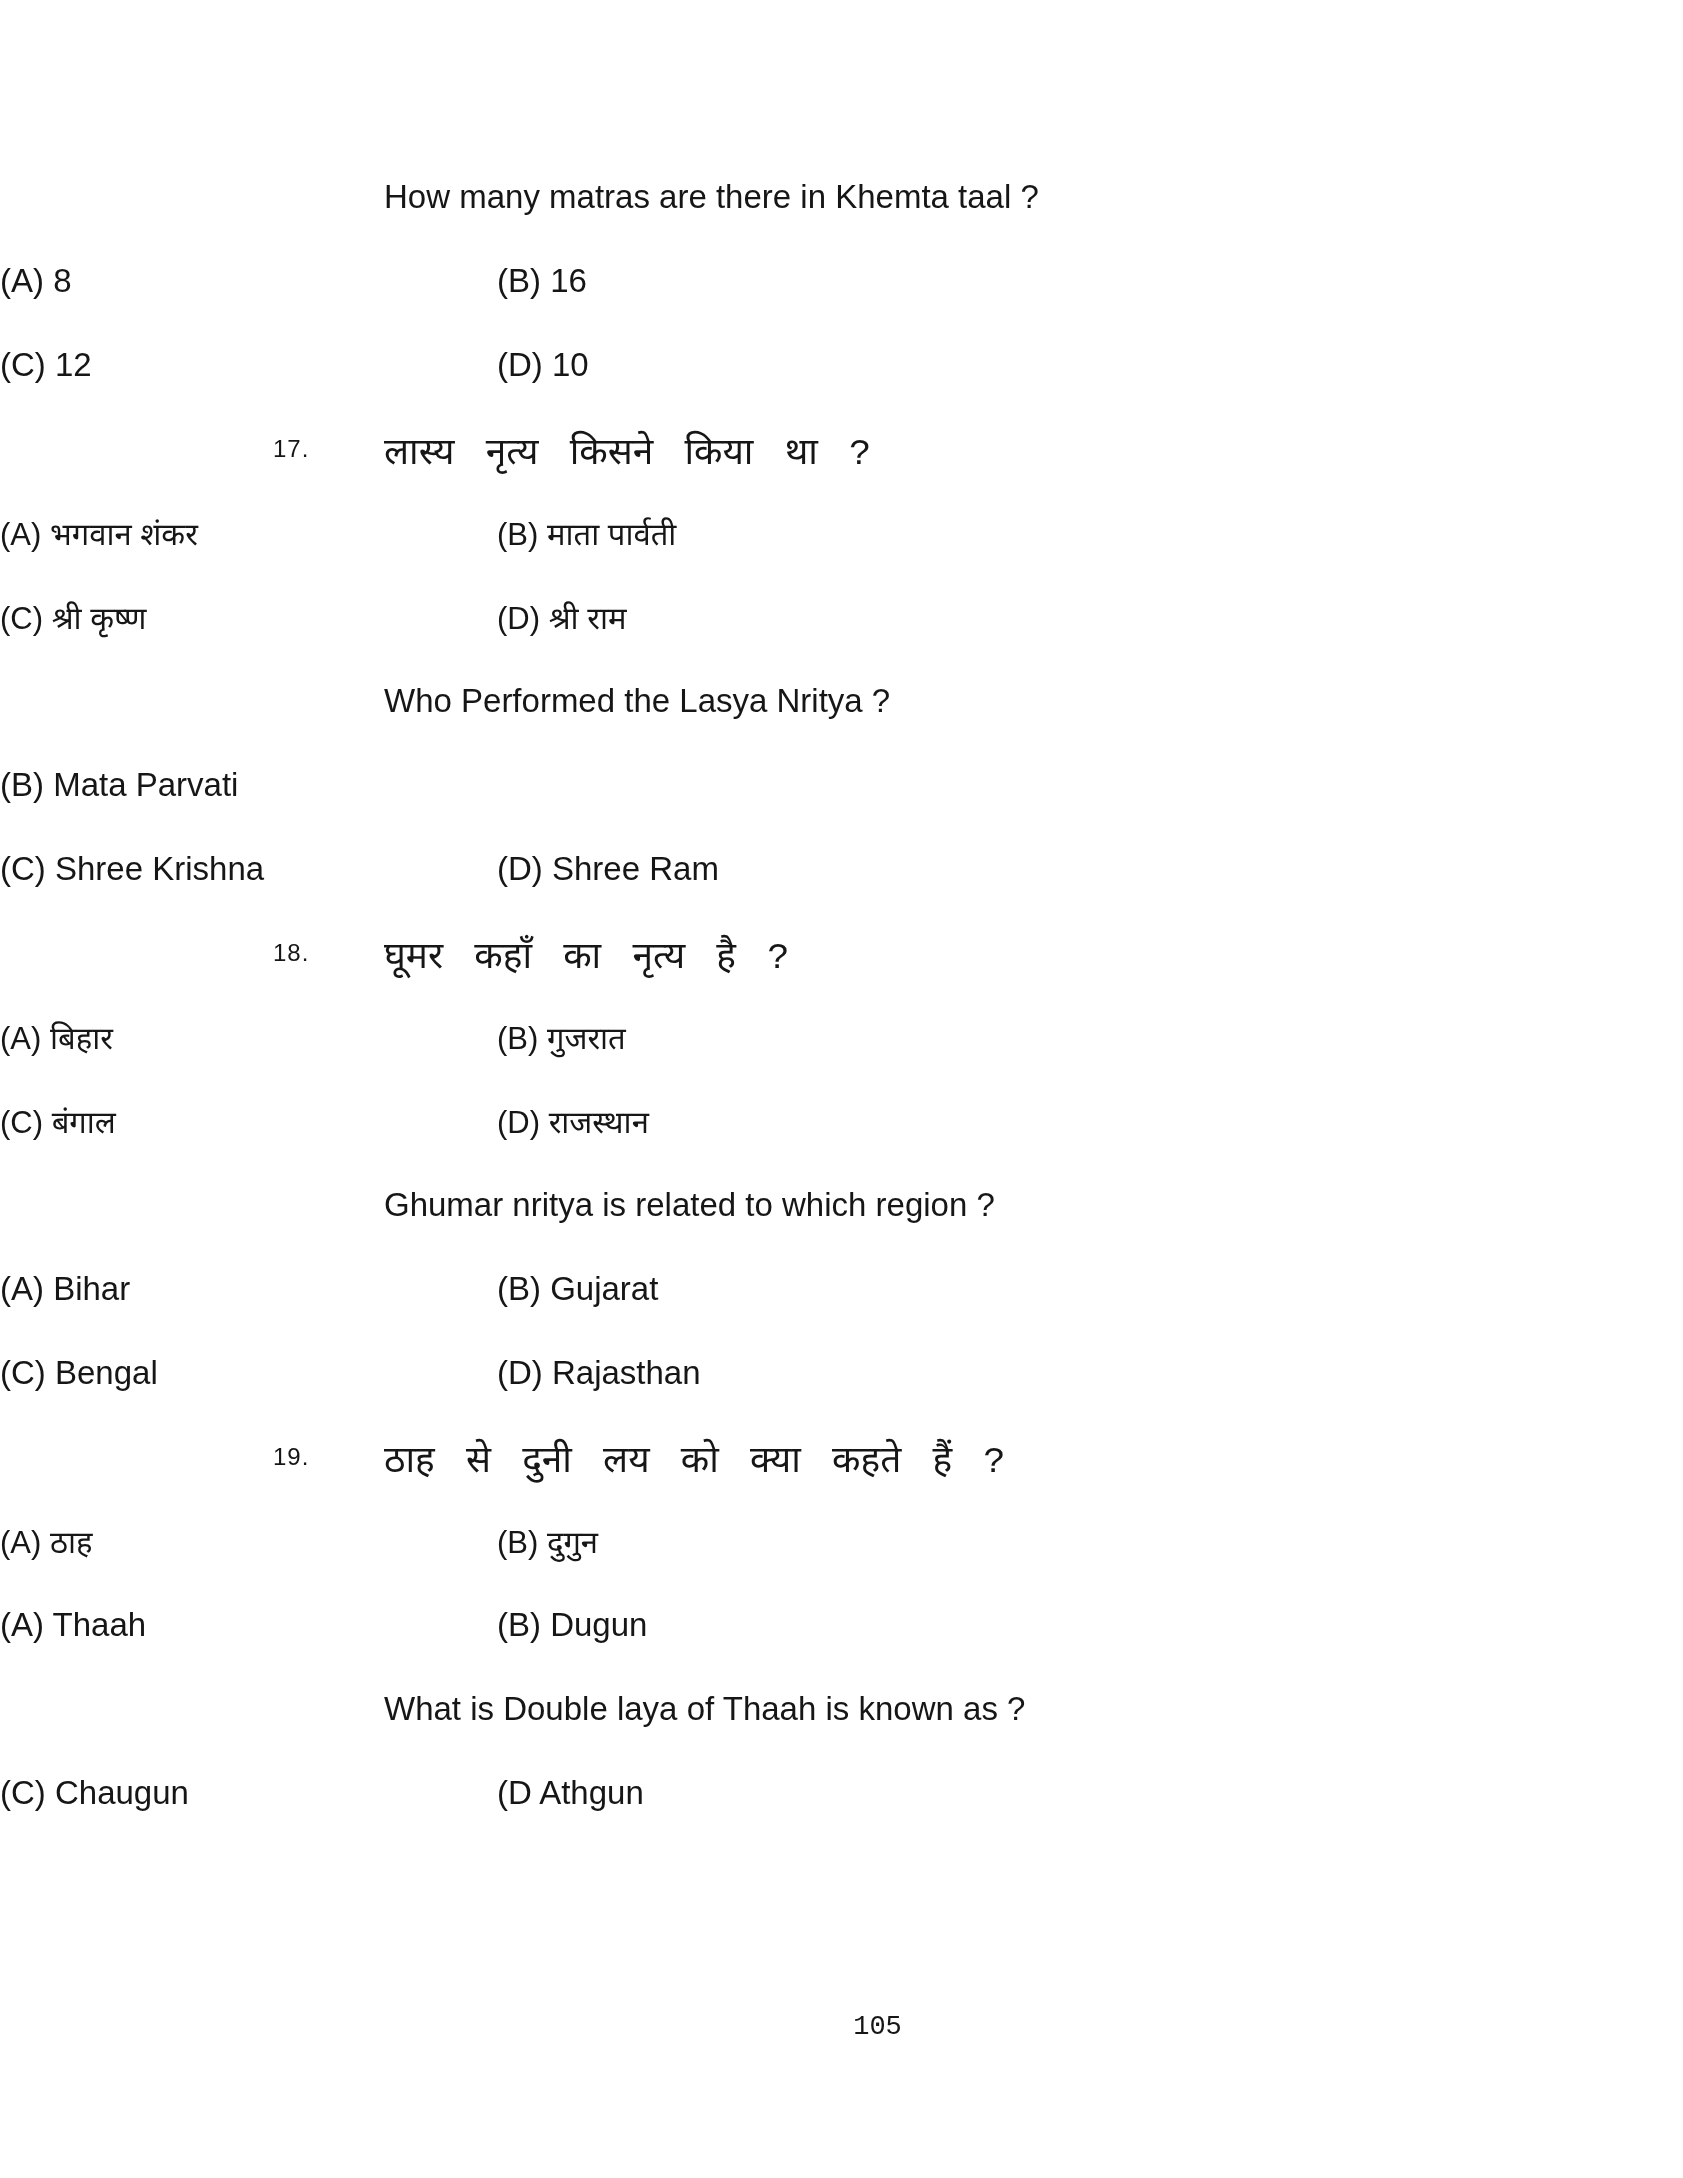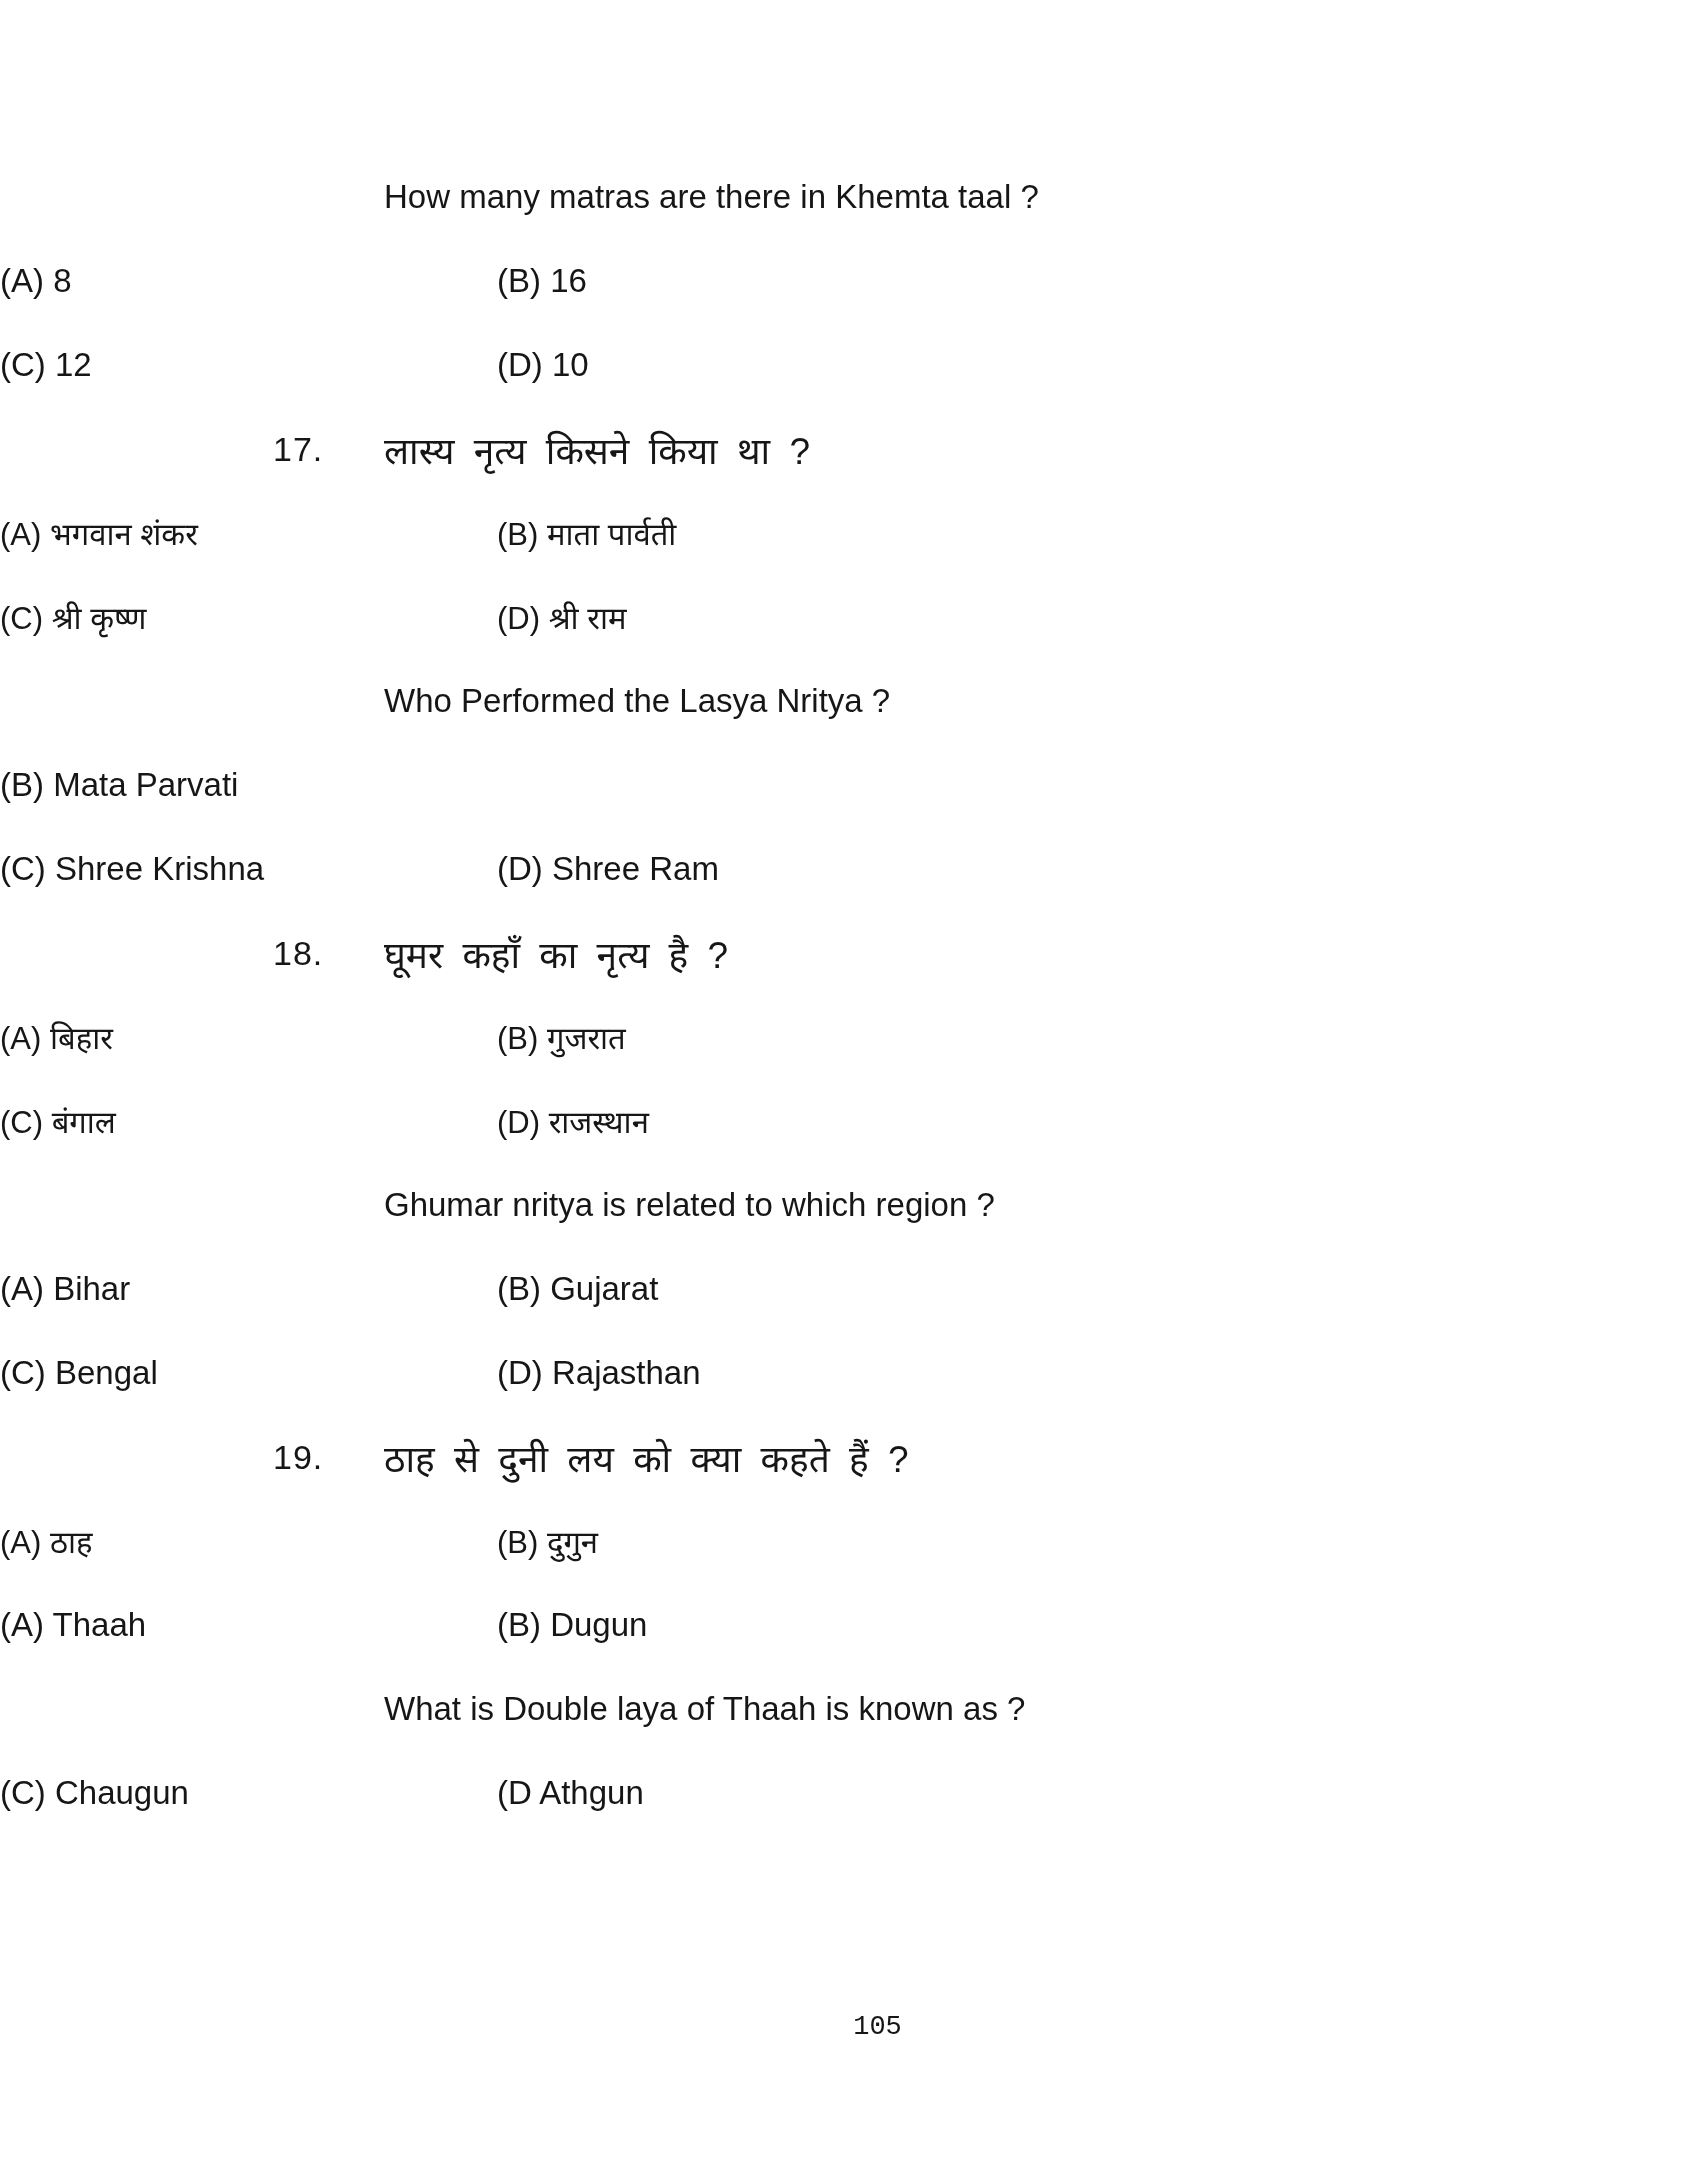--- a/index.html
+++ b/index.html
@@ -26,31 +26,32 @@
     position: relative;
     height: 84px;
     display: flex;
     align-items: center;
   }
   .qnum {
     position: absolute;
     left: 273px;
     top: 50%;
     transform: translateY(-50%);
-    font-size: 34px;
+    font-size: 24px;
     letter-spacing: 1px;
   }
   .qtext {
     margin-left: 384px;
     font-size: 33px;
     white-space: nowrap;
   }
   .section.hi .qtext {
     font-size: 37px;
     word-spacing: 9px;
+    font-family: Liberation Mono, monospace;
   }
   .opt {
     font-size: 33px;
     white-space: nowrap;
     flex: 0 0 auto;
   }
   .section.hi .opt {
     font-size: 31px;
   }
   .opt.left {

